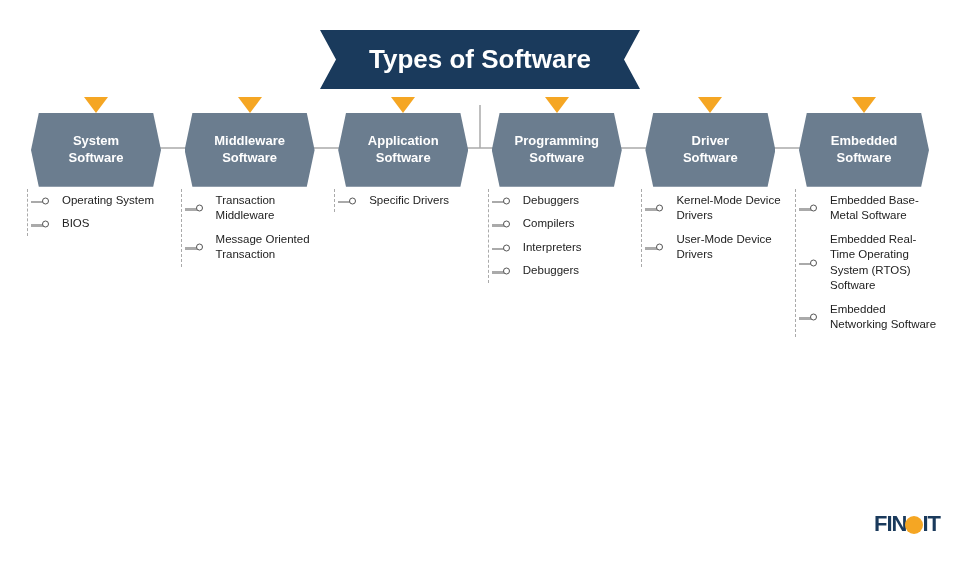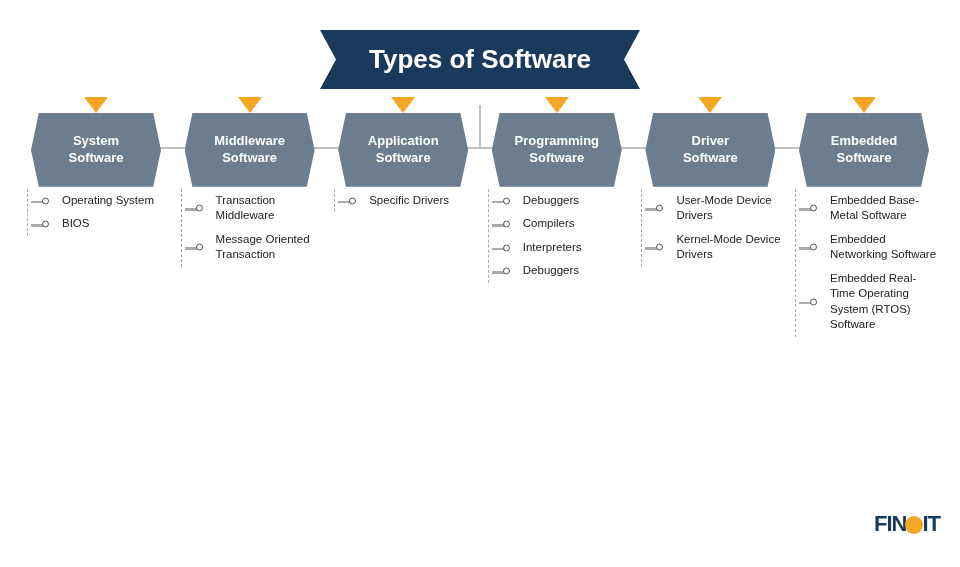--- a/index.html
+++ b/index.html
@@ -230,34 +230,34 @@
         <li><span class="bullet"></span><span class="item-text">Debuggers</span></li>
       </ul>
     </div>
 
     <div class="column">
       <div class="arrow-down"></div>
       <div class="cat-box">
         <span>Driver<br>Software</span>
       </div>
       <ul class="items-list">
+        <li><span class="bullet"></span><span class="item-text">Kernel-Mode Device Drivers</span></li>
         <li><span class="bullet"></span><span class="item-text">User-Mode Device Drivers</span></li>
-        <li><span class="bullet"></span><span class="item-text">Kernel-Mode Device Drivers</span></li>
       </ul>
     </div>
 
     <div class="column">
       <div class="arrow-down"></div>
       <div class="cat-box">
         <span>Embedded<br>Software</span>
       </div>
       <ul class="items-list">
         <li><span class="bullet"></span><span class="item-text">Embedded Base-Metal Software</span></li>
+        <li><span class="bullet"></span><span class="item-text">Embedded Real-Time Operating System (RTOS) Software</span></li>
         <li><span class="bullet"></span><span class="item-text">Embedded Networking Software</span></li>
-        <li><span class="bullet"></span><span class="item-text">Embedded Real-Time Operating System (RTOS) Software</span></li>
       </ul>
     </div>
 
   </div>
 
   <div class="logo">
     <span class="fin">FIN</span><span class="o-circle"></span><span class="it">IT</span>
   </div>
 </div>
 

